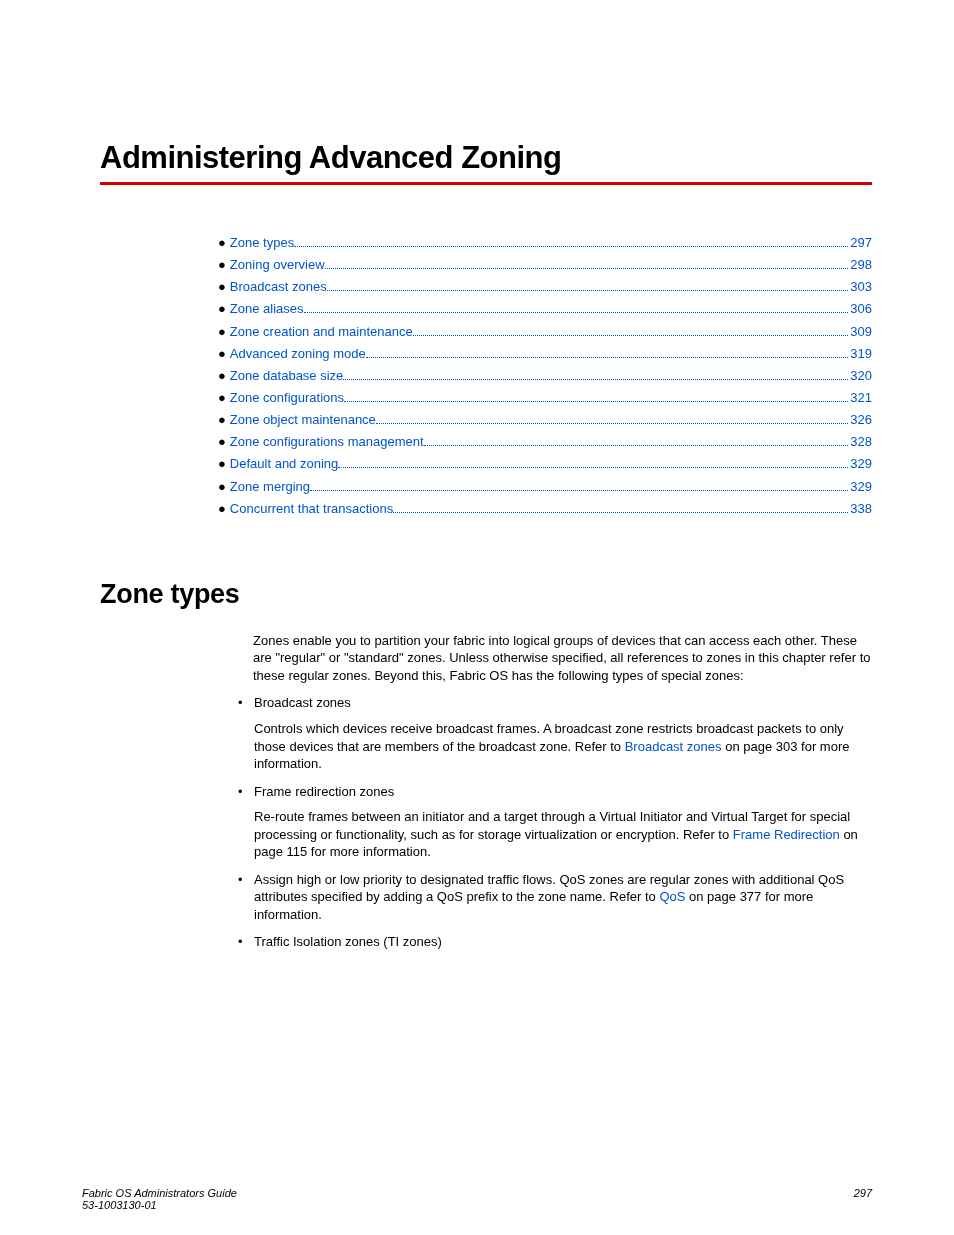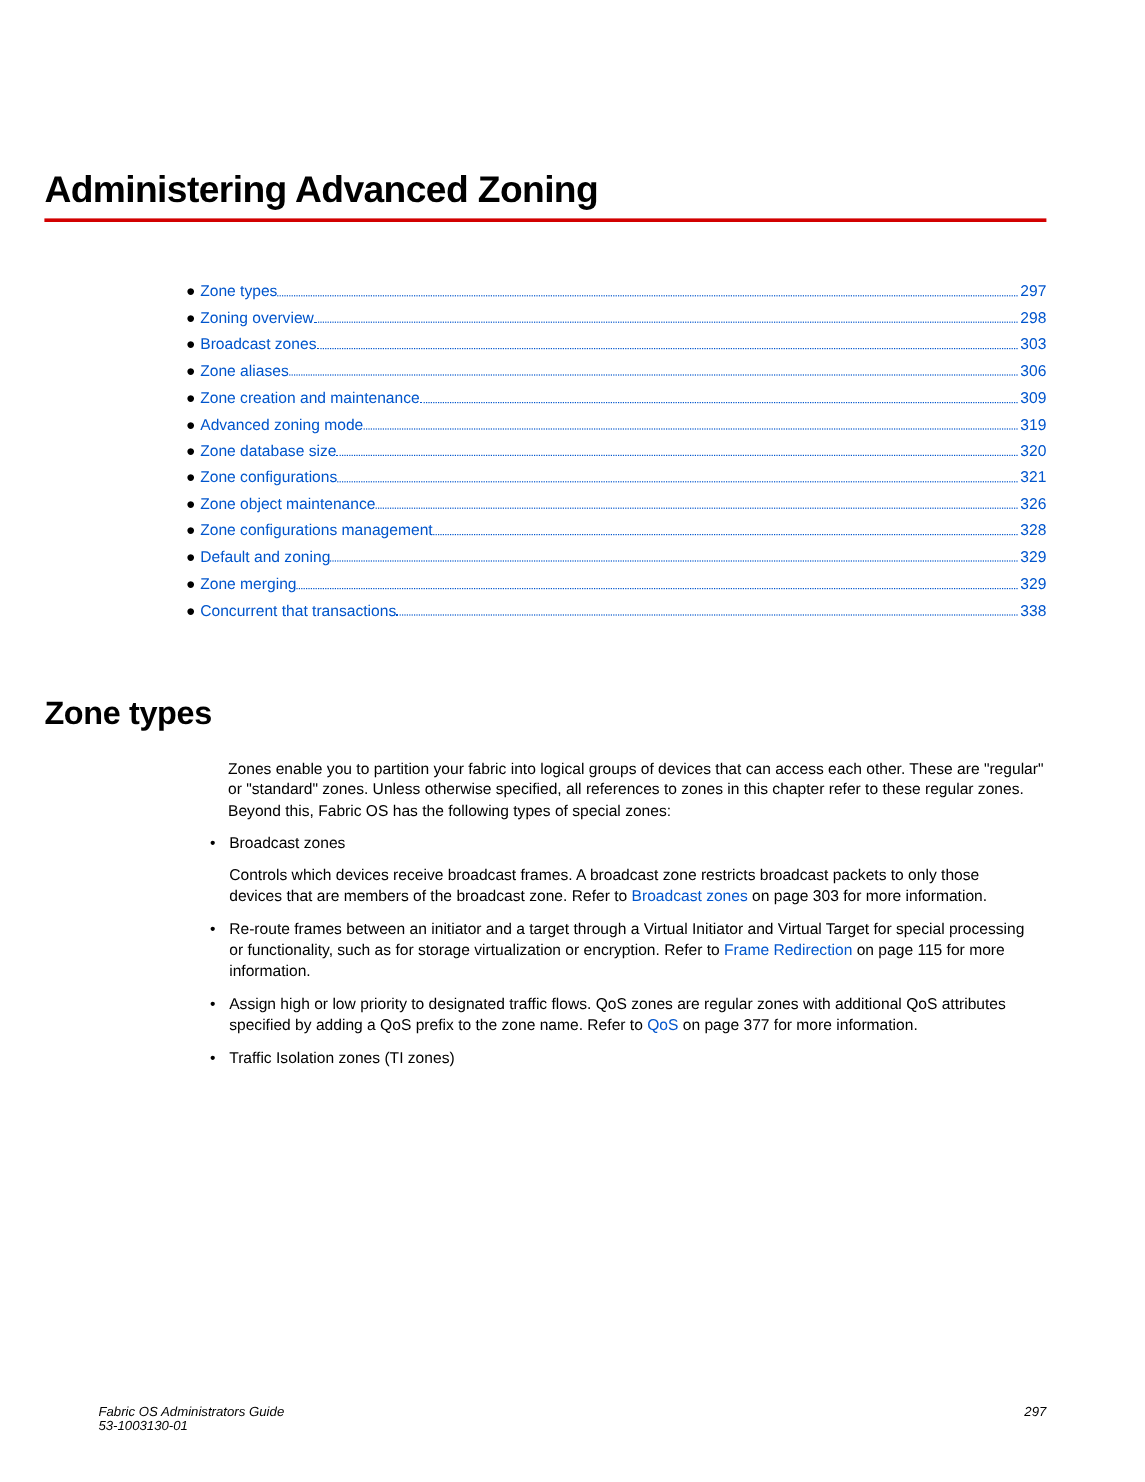--- a/index.html
+++ b/index.html
@@ -6,21 +6,21 @@
     margin: 0;
     padding: 0;
     background: #fff;
     font-family: Arial, Helvetica, sans-serif;
     color: #000;
     width: 954px;
     height: 1235px;
     position: relative;
   }
   .page {
-    padding: 140px 82px 40px 37px;
+    padding: 140px 82px 40px 100px;
     box-sizing: border-box;
     width: 954px;
   }
   h1.chapter-title {
     font-family: "Arial Narrow", Arial, sans-serif;
     font-stretch: condensed;
     font-weight: bold;
     font-size: 31px;
     margin: 0 0 6px 0;
     letter-spacing: -0.5px;
@@ -87,21 +87,21 @@
     content: "•";
     position: absolute;
     left: 0;
     top: 0;
   }
   .bullet-head { margin-bottom: 8px; }
   .bullet-desc { margin: 0 12px 10px 0; }
   .link { color: #0055cc; }
   .footer {
     position: absolute;
-    bottom: 40px;
+    bottom: 24px;
     left: 82px;
     right: 82px;
     font-size: 11px;
     font-style: italic;
     display: flex;
     justify-content: space-between;
   }
   .footer .right { font-style: italic; }
 </style>
 </head>
@@ -197,20 +197,21 @@
 
   <div class="body-area">
     <p class="para">Zones enable you to partition your fabric into logical groups of devices that can access each other. These are "regular" or "standard" zones. Unless otherwise specified, all references to zones in this chapter refer to these regular zones. Beyond this, Fabric OS has the following types of special zones:</p>
 
     <ul class="bullets">
       <li>
         <div class="bullet-head">Broadcast zones</div>
         <p class="bullet-desc"><span>Controls which devices receive broadcast frames. A broadcast zone restricts broadcast packets to only those devices that are members of the broadcast zone. Refer to </span><span class="link">Broadcast zones</span><span> on page 303 for more information.</span></p>
       </li>
       <li>
+        <div class="bullet-head">Frame redirection zones</div>
         <p class="bullet-desc"><span>Re-route frames between an initiator and a target through a Virtual Initiator and Virtual Target for special processing or functionality, such as for storage virtualization or encryption. Refer to </span><span class="link">Frame Redirection</span><span> on page 115 for more information.</span></p>
       </li>
       <li>
         <p class="bullet-desc"><span>Assign high or low priority to designated traffic flows. QoS zones are regular zones with additional QoS attributes specified by adding a QoS prefix to the zone name. Refer to </span><span class="link">QoS</span><span> on page 377 for more information.</span></p>
       </li>
       <li>
         <div class="bullet-head">Traffic Isolation zones (TI zones)</div>
       </li>
     </ul>
   </div>

